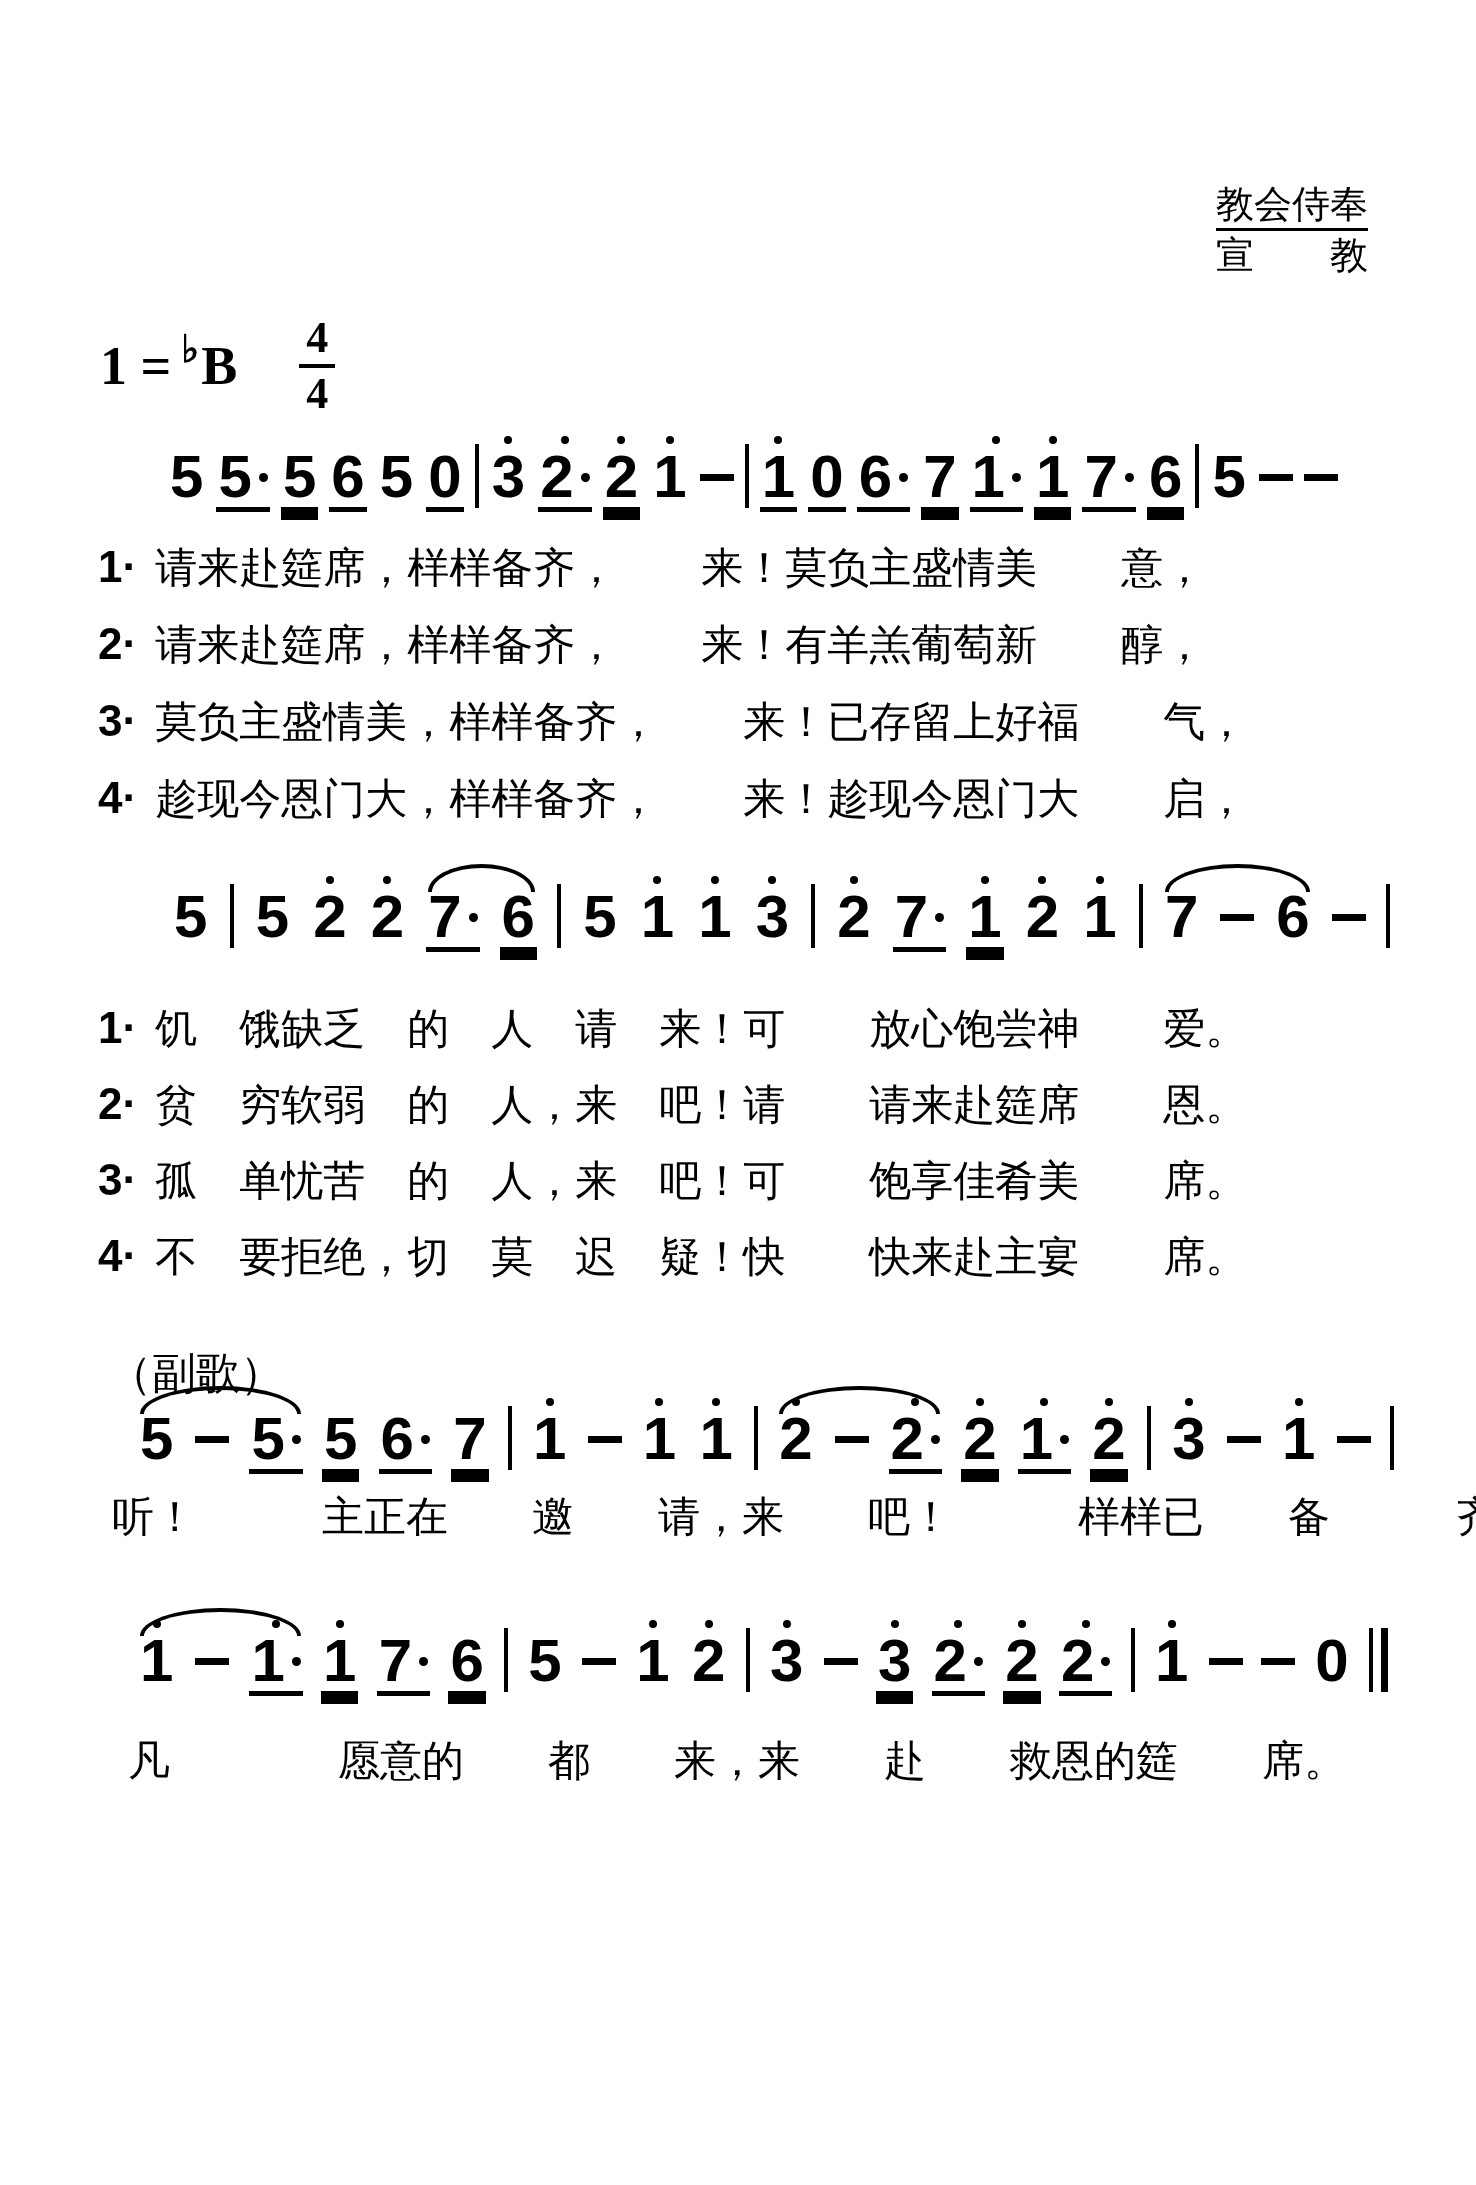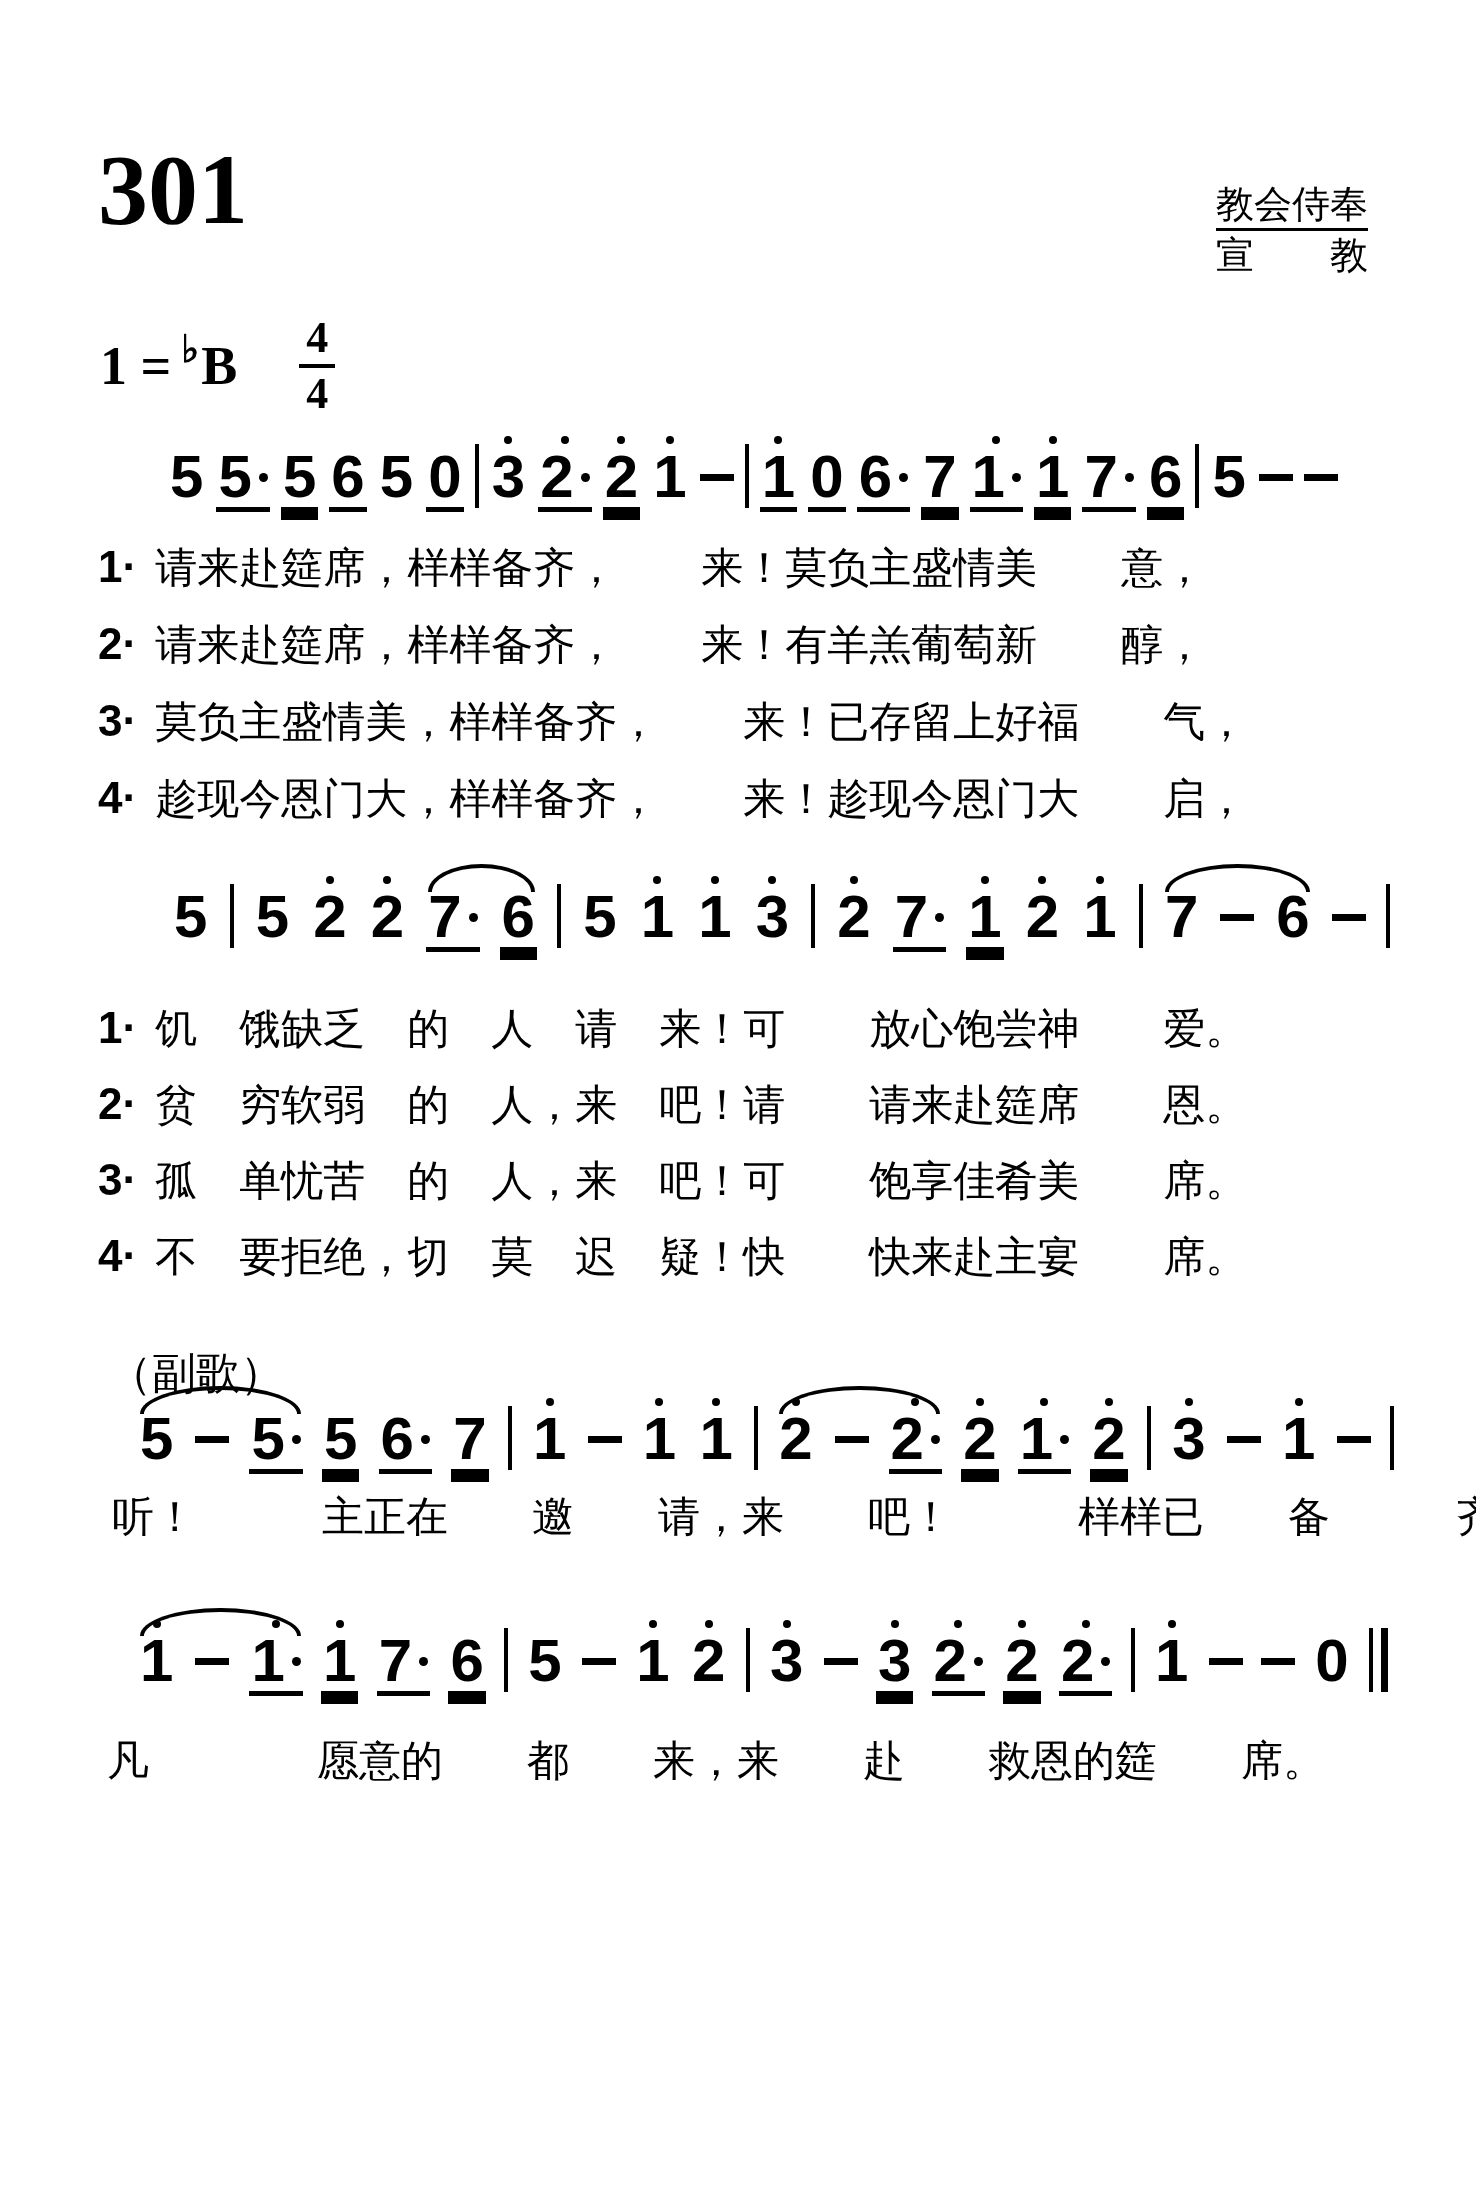--- a/index.html
+++ b/index.html
@@ -49,28 +49,27 @@
   
   .lyric{font-family:"Liberation Serif",serif;font-size:42px;line-height:1.1;white-space:pre;
          display:flex;align-items:baseline;}
   .vnum{font:bold 44px/1 "Liberation Sans",sans-serif;margin-right:18px;}
   .v1l1{left:98px;top:545px;} .v1l2{left:98px;top:622px;}
   .v1l3{left:98px;top:699px;} .v1l4{left:98px;top:776px;}
   .v2l1{left:98px;top:1006px;} .v2l2{left:98px;top:1082px;}
   .v2l3{left:98px;top:1158px;} .v2l4{left:98px;top:1234px;}
   .chorus-label{left:108px;top:1332px;font-size:44px;margin-top:12px;}
   .cl1{left:112px;top:1494px;}
-  .cl2{left:107px;top:1738px;}
+  .cl2{left:128px;top:1738px;}
 </style>
 </head>
 <body>
 
 <div class="page">
 
-  <div class="abs hymn-number">301</div>
 
   <div class="abs source">
     <div class="src-top">教会侍奉</div>
     <div class="src-bottom">宣　　教</div>
   </div>
 
   <div class="abs keysig">
     <span class="k">1 =</span>
     <span class="flat">♭</span>
     <span class="k">B</span>

